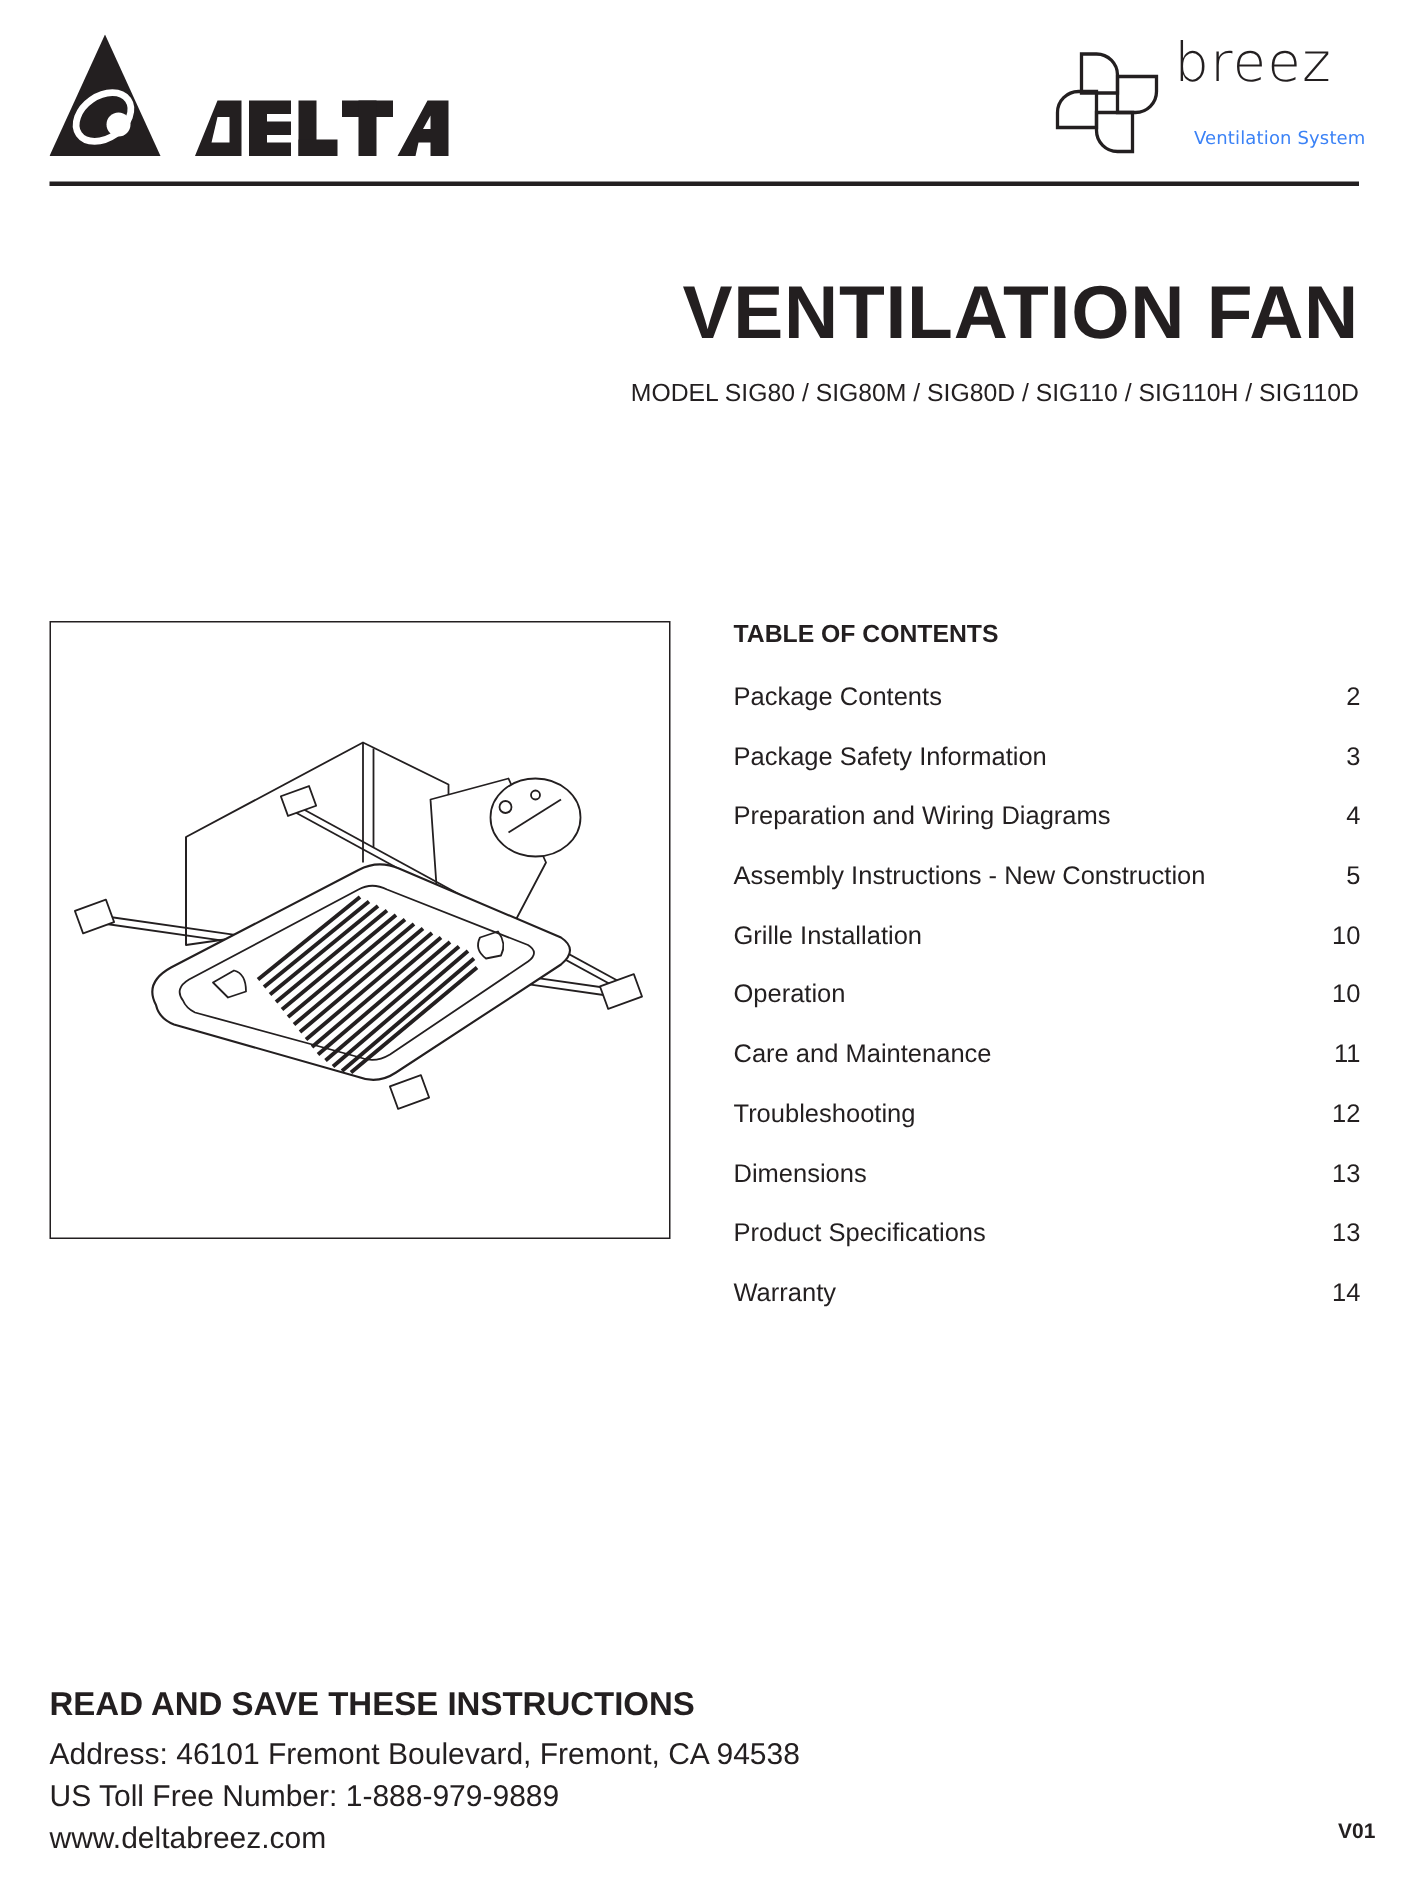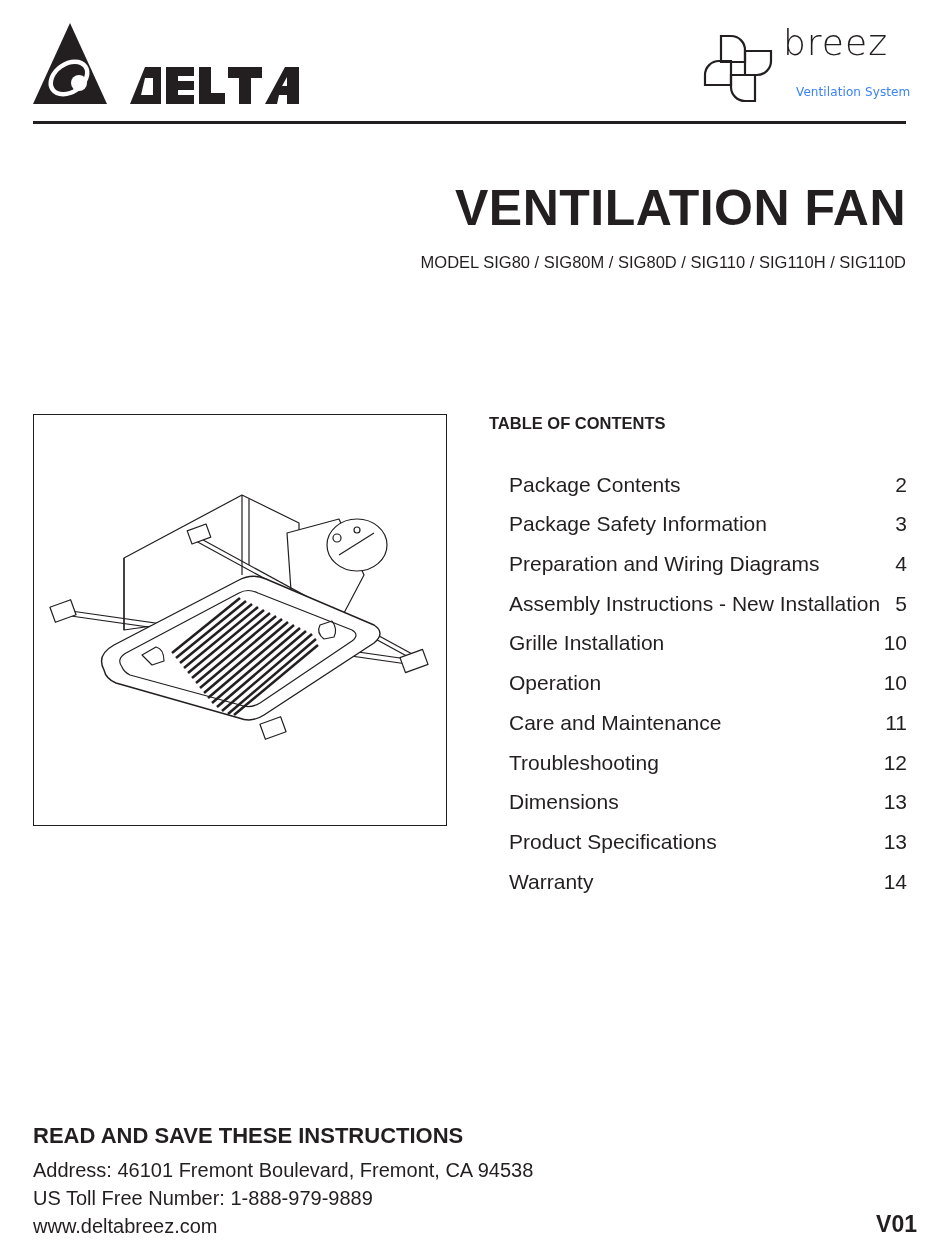--- a/index.html
+++ b/index.html
@@ -37,32 +37,32 @@
   .figure-box {
     left: 33px; top: 414px; width: 414px; height: 412px;
     border: 1.5px solid #231f20; box-sizing: border-box;
   }
   .figure-box svg { position: absolute; left: 0; top: 0; }
 
   
   .toc { left: 489px; top: 414px; width: 418px; }
   .toc-heading { font-size: 16.5px; font-weight: bold; line-height: 18px; margin: 0 0 23px 0; }
   .toc-row {
-    display: flex; justify-content: space-between; align-items: flex-end;
-    font-size: 21px; height: 39.7px; line-height: 20px; cursor: pointer; margin-left: 20px;
+    display: flex; justify-content: space-between; align-items: flex-start;
+    font-size: 17px; height: 39.7px; line-height: 20px; cursor: pointer;
   }
   .toc-page { text-align: right; }
 
   
   .footer-heading { left: 33px; top: 1125px; font-size: 22px; font-weight: bold; line-height: 1; white-space: nowrap; }
   .footer-line { left: 33px; font-size: 20px; line-height: 1; white-space: nowrap; }
   .addr { top: 1160px; }
   .phone { top: 1188px; }
   .web { top: 1216px; }
-  .version { right: 33px; top: 1213px; font-size: 23px; font-weight: bold; line-height: 1; }
+  .version { right: 33px; top: 1213px; font-size: 14px; font-weight: bold; line-height: 1; }
 </style>
 </head>
 <body>
 
 <div class="abs delta-logo">
   <svg width="268" height="82" viewBox="0 0 268 82">
     <polygon points="37,0 74,81 0,81" fill="#231f20"></polygon>
     <ellipse cx="36" cy="55" rx="20" ry="14" transform="rotate(-35 36 55)" fill="none" stroke="#ffffff" stroke-width="4.5"></ellipse>
     <circle cx="46" cy="60" r="8" fill="#ffffff"></circle>
 
@@ -166,21 +166,21 @@
     </div>
   <div class="toc-row">
       <span>Package Safety Information</span>
       <span class="toc-page">3</span>
     </div>
   <div class="toc-row">
       <span>Preparation and Wiring Diagrams</span>
       <span class="toc-page">4</span>
     </div>
   <div class="toc-row">
-      <span>Assembly Instructions - New Installation</span>
+      <span>Assembly Instructions - New Construction</span>
       <span class="toc-page">5</span>
     </div>
   <div class="toc-row">
       <span>Grille Installation</span>
       <span class="toc-page">10</span>
     </div>
   <div class="toc-row">
       <span>Operation</span>
       <span class="toc-page">10</span>
     </div>

